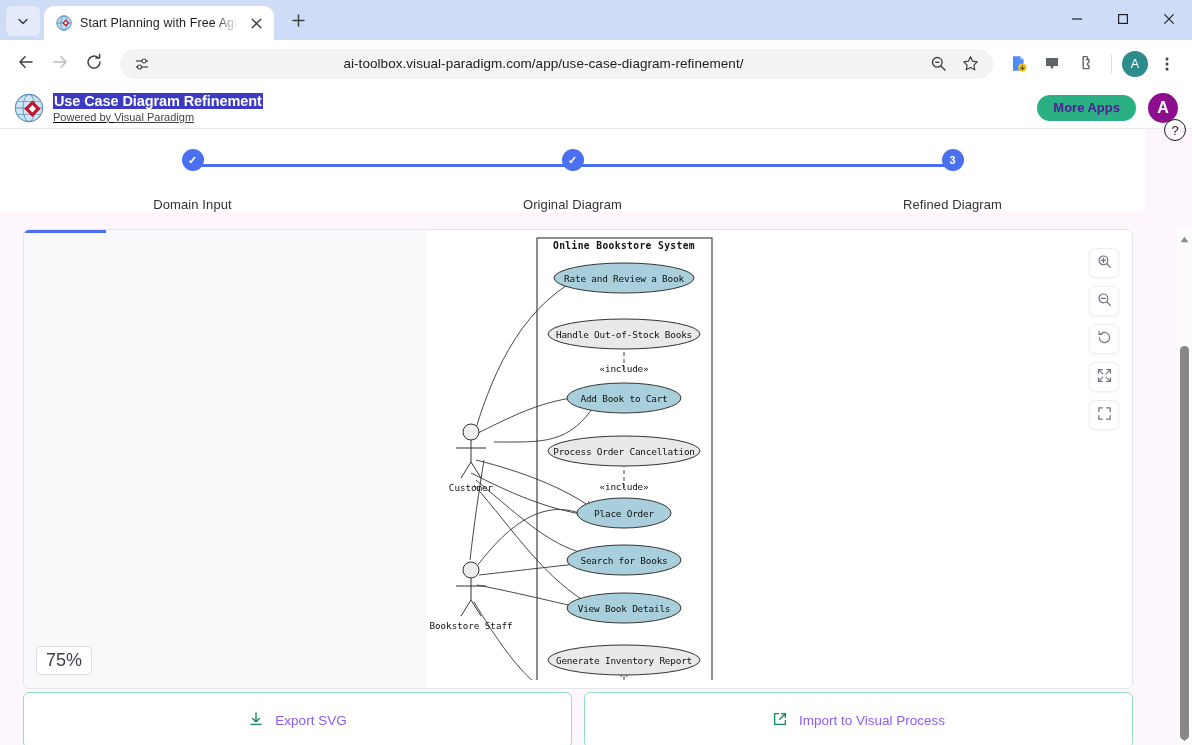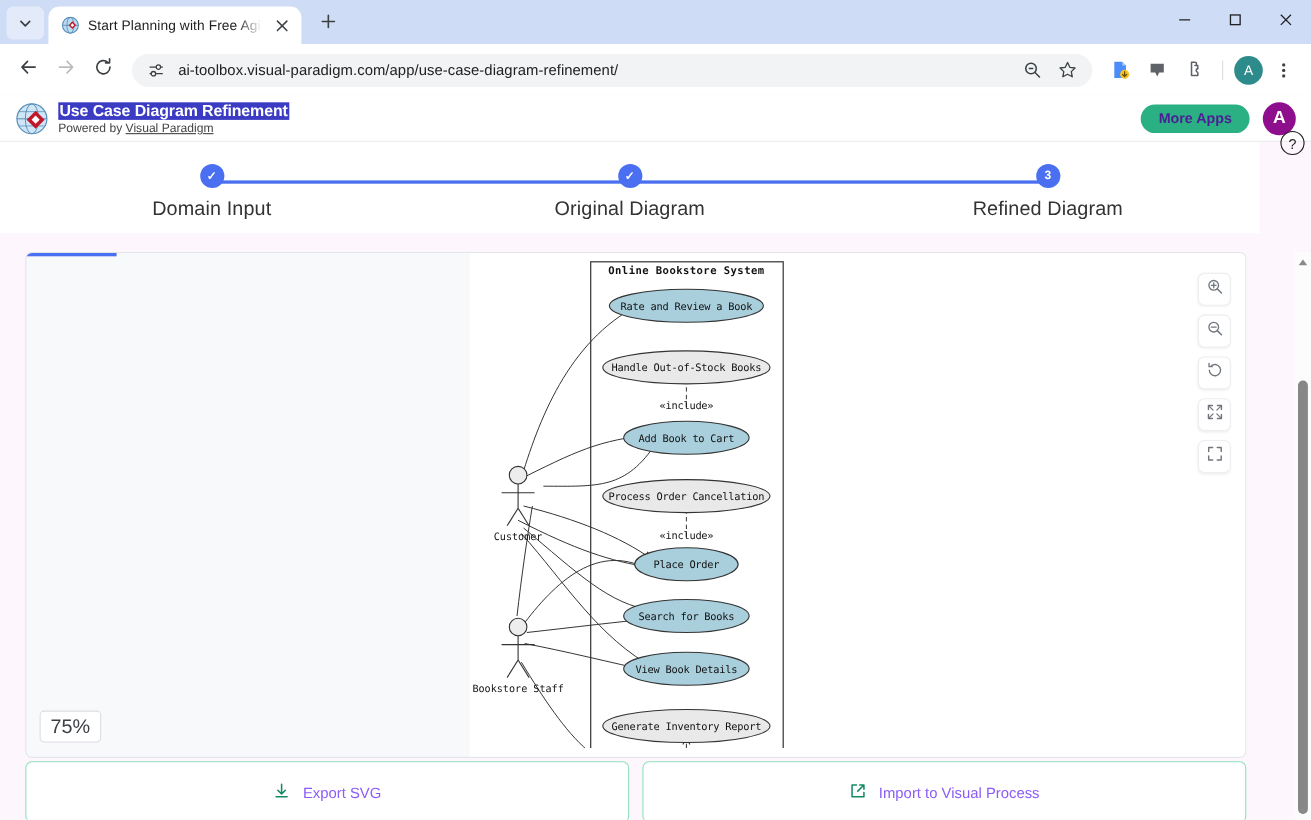--- a/index.html
+++ b/index.html
@@ -37,21 +37,21 @@
             mask-image: linear-gradient(90deg,#000 86%,transparent 100%);
   }
   .tab-close { width:20px; height:20px; display:flex; align-items:center; justify-content:center; border-radius:50%; }
   .newtab { width:28px; height:28px; margin:0 0 4px 10px; display:flex; align-items:center; justify-content:center; border-radius:50%; }
 
   .wincontrols { position:absolute; right:0; top:0; height:40px; display:flex; }
   .wc { width:46px; height:40px; display:flex; align-items:center; justify-content:center; }
 
   .toolbar {
     height:47px; background:#ffffff; display:flex; align-items:center;
-    padding:0 10px; gap:2px; position:relative;
+    padding:0 10px; gap:2px; position:relative;text-align:center;
   }
   .navbtn { width:32px; height:32px; display:flex; align-items:center; justify-content:center; border-radius:50%; }
   .navbtn.disabled { opacity:.35; }
   .omnibox {
     flex:1; height:30px; background:#f1f3f4; border-radius:16px;
     display:flex; align-items:center; padding:0 6px 0 12px; margin:0 8px;
     position:relative;
   }
   .omni-icon { width:20px; height:20px; display:flex; align-items:center; justify-content:center; margin-right:10px; }
   .omni-url { font-size:13.5px; color:#202124; flex:1; white-space:nowrap; overflow:hidden; letter-spacing:.05px;}
@@ -66,21 +66,21 @@
   }
   .kebab { width:30px; height:30px; display:flex; align-items:center; justify-content:center; }
 
   
   .page { position:absolute; top:87px; left:0; right:0; bottom:0; background:#fdf7fd; }
 
   .site-header {
     height:42px; background:#ffffff; display:flex; align-items:center;
     padding:0 14px; position:relative; border-bottom:1px solid #ececec;
   }
-  .brand { display:flex; align-items:center; gap:9px; }
+  .brand { display:flex; align-items:center; gap:9px;text-decoration:underline; }
   .brand-logo { width:30px; height:30px; position:relative; flex:0 0 30px; }
   .brand-text { line-height:1.12; }
   .brand-title {
     font-size:14.5px; font-weight:bold; color:#ffffff; background:#3b3bc4;
     display:inline-block; padding:0 1px; letter-spacing:-.1px;
   }
   .brand-sub { font-size:11px; color:#444; margin-top:1px; }
   .brand-sub a { color:#444; text-decoration:underline; }
   .hdr-right { margin-left:auto; display:flex; align-items:center; gap:12px; }
   .more-apps {
@@ -99,21 +99,21 @@
   }
   .stepper { position:relative; margin:0 auto; width:910px; padding-top:20px; }
   .step-line { position:absolute; left:75px; right:75px; top:35px; height:3px; background:#4a6ff0; }
   .steps { display:flex; justify-content:space-between; position:relative; }
   .step { width:150px; text-align:center; position:relative; }
   .step-dot {
     width:22px; height:22px; border-radius:50%; background:#4a6ff0; margin:0 auto;
     display:flex; align-items:center; justify-content:center; color:#fff; font-size:11px; font-weight:bold;
     position:relative; z-index:2;
   }
-  .step-label { font-size:18px; color:#333; margin-top:8px; letter-spacing:.1px; }
+  .step-label { font-size:13px; color:#333; margin-top:26px; letter-spacing:.1px; }
 
   .help-badge {
     position:absolute; right:6px; top:32px; width:22px; height:22px;
     border-radius:50%; border:1.5px solid #1a1a1a; color:#1a1a1a;
     font-size:13px; display:flex; align-items:center; justify-content:center; font-weight:500;
   }
 
   
   .diagram-card {
     position:absolute; left:23px; top:142px; width:1110px; height:460px;

